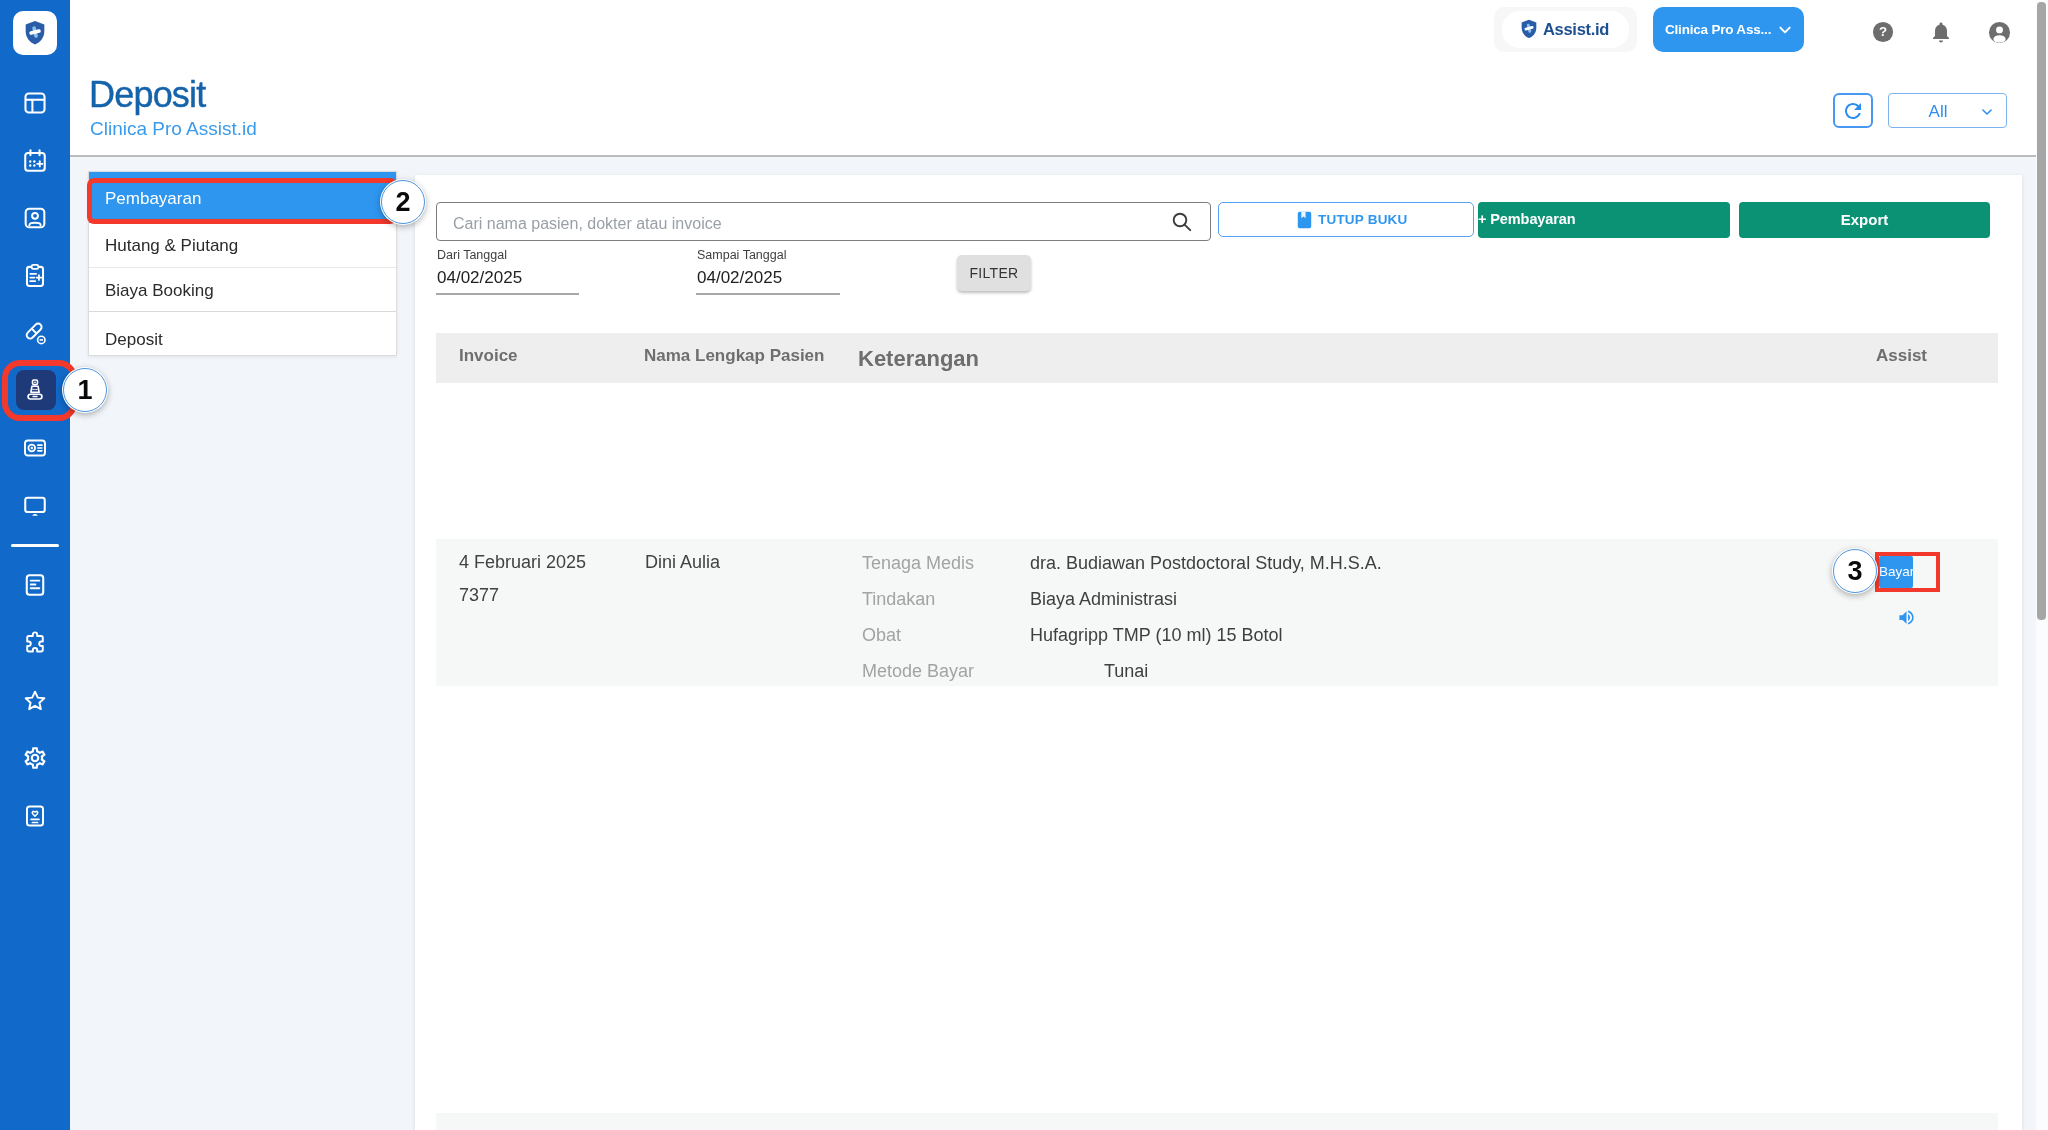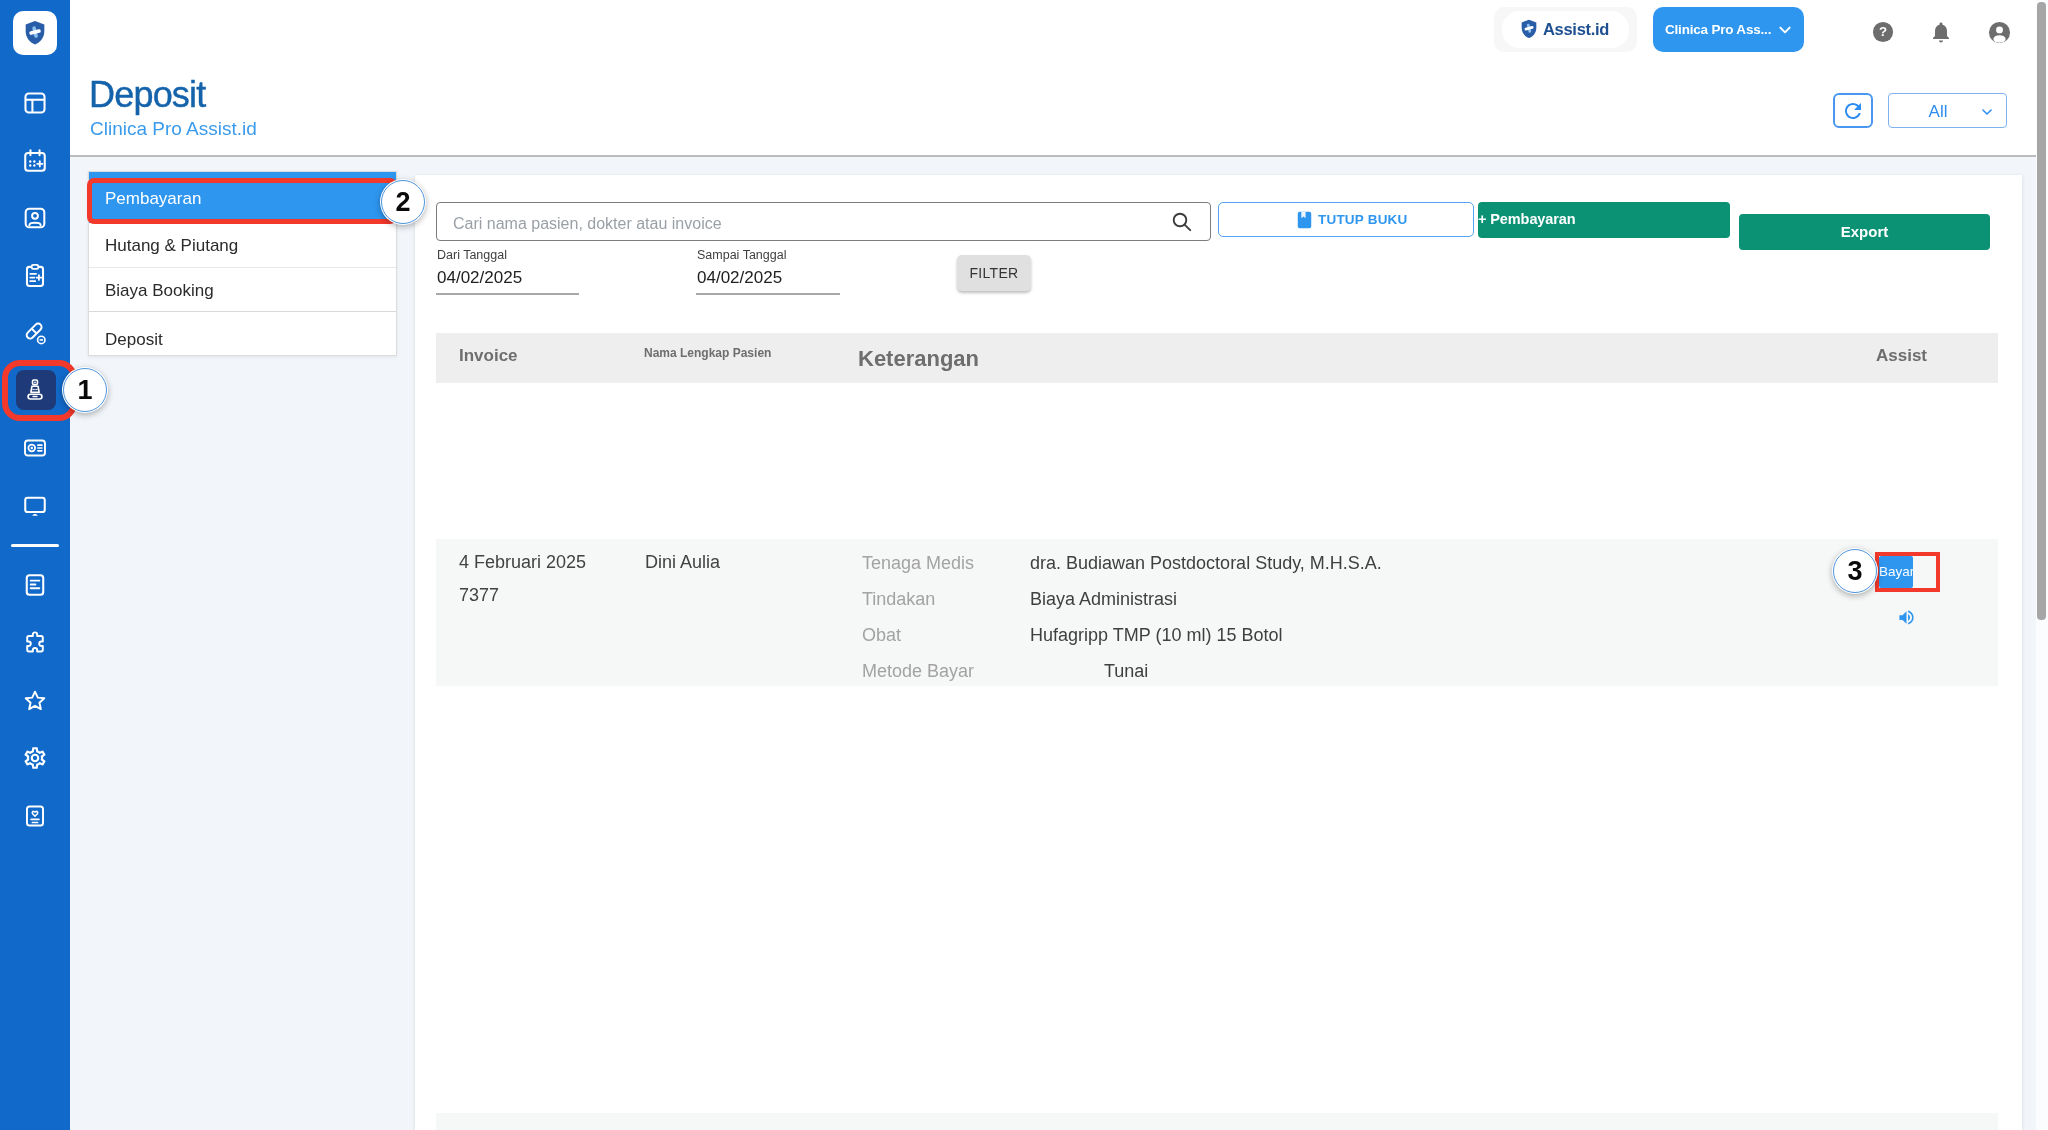--- a/index.html
+++ b/index.html
@@ -234,37 +234,37 @@
   <div class="abs" style="left:1218px; top:202px; width:256px; height:35px; border:1.5px solid #55a4f3; border-radius:5px; background:#fff;">
     <svg width="17" height="20" viewBox="0 0 24 26" style="position:absolute; left:77px; top:7px;">
       <path d="M5 1.5 h14 a2.5 2.5 0 0 1 2.5 2.5 v18 a2.5 2.5 0 0 1 -2.5 2.5 h-14 a2.5 2.5 0 0 1 -2.5 -2.5 v-18 a2.5 2.5 0 0 1 2.5 -2.5 z" fill="#2e96ef"></path>
       <path d="M7.5 1.5 v9 l3 -2.4 3 2.4 v-9 z" fill="#ffffff" opacity="0.9"></path>
     </svg>
     <div class="abs" style="left:99px; top:9px; font-size:13.5px; font-weight:bold; letter-spacing:0.2px; color:#2e96ef;">TUTUP BUKU</div>
   </div>
   <div class="abs" style="left:1478px; top:202px; width:252px; height:36px; background:#0b9275; border-radius:4px;">
     <div class="abs" style="left:0; top:9px; width:100%; text-align:left; font-size:14.5px; font-weight:bold; letter-spacing:-0.1px; color:#fff;">+ Pembayaran</div>
   </div>
-  <div class="abs" style="left:1739px; top:202px; width:251px; height:36px; background:#0b9275; border-radius:4px;margin-top:12px;">
+  <div class="abs" style="left:1739px; top:202px; width:251px; height:36px; background:#0b9275; border-radius:4px;">
     <div class="abs" style="left:0; top:9px; width:100%; text-align:center; font-size:15px; font-weight:bold; color:#fff;">Export</div>
   </div>
 
   <div class="abs" style="left:437px; top:248px; font-size:12.5px; color:#3f3f3f;">Dari Tanggal</div>
   <div class="abs" style="left:437px; top:268px; font-size:17px; color:#212121;">04/02/2025</div>
   <div class="abs" style="left:436px; top:293px; width:143px; height:1.5px; background:#a8a8a8;"></div>
   <div class="abs" style="left:697px; top:248px; font-size:12.5px; color:#3f3f3f;">Sampai Tanggal</div>
   <div class="abs" style="left:697px; top:268px; font-size:17px; color:#212121;">04/02/2025</div>
   <div class="abs" style="left:696px; top:293px; width:144px; height:1.5px; background:#a8a8a8;"></div>
   <div class="abs" style="left:957px; top:255px; width:74px; height:36px; background:#e0e0e0; border-radius:5px; box-shadow:0 2px 3px rgba(0,0,0,0.25);">
     <div class="abs" style="left:0; top:10px; width:100%; text-align:center; font-size:14px; font-weight:500; letter-spacing:0.3px; color:#333;">FILTER</div>
   </div>
 
   <div class="abs" style="left:436px; top:333px; width:1562px; height:50px; background:#eeeeee;">
     <div class="abs" style="left:23px; top:13px; font-size:17px; font-weight:bold; color:#6e6e6e;">Invoice</div>
-    <div class="abs" style="left:208px; top:13px; font-size:12px; font-weight:bold; color:#6e6e6e;">Nama Lengkap Pasien</div>
+    <div class="abs" style="left:208px; top:13px; font-size:17px; font-weight:bold; color:#6e6e6e;">Nama Lengkap Pasien</div>
     <div class="abs" style="left:422px; top:13px; font-size:22px; font-weight:bold; color:#6e6e6e;">Keterangan</div>
     <div class="abs" style="left:1440px; top:13px; font-size:17px; font-weight:bold; color:#6e6e6e;">Assist</div>
   </div>
 
   <div class="abs" style="left:436px; top:539px; width:1562px; height:147px; background:#f6f7f7;"></div>
   <div class="abs" style="left:459px; top:552px; font-size:18px; color:#424242;">4 Februari 2025</div>
   <div class="abs" style="left:459px; top:585px; font-size:18px; color:#424242;">7377</div>
   <div class="abs" style="left:645px; top:552px; font-size:18px; color:#424242;">Dini Aulia</div>
   <div class="abs" style="left:862px; top:553px; font-size:18px; color:#a3a3a3;">Tenaga Medis</div>
   <div class="abs" style="left:1030px; top:553px; font-size:18px; color:#3f3f3f;">dra. Budiawan Postdoctoral Study, M.H.S.A.</div>

